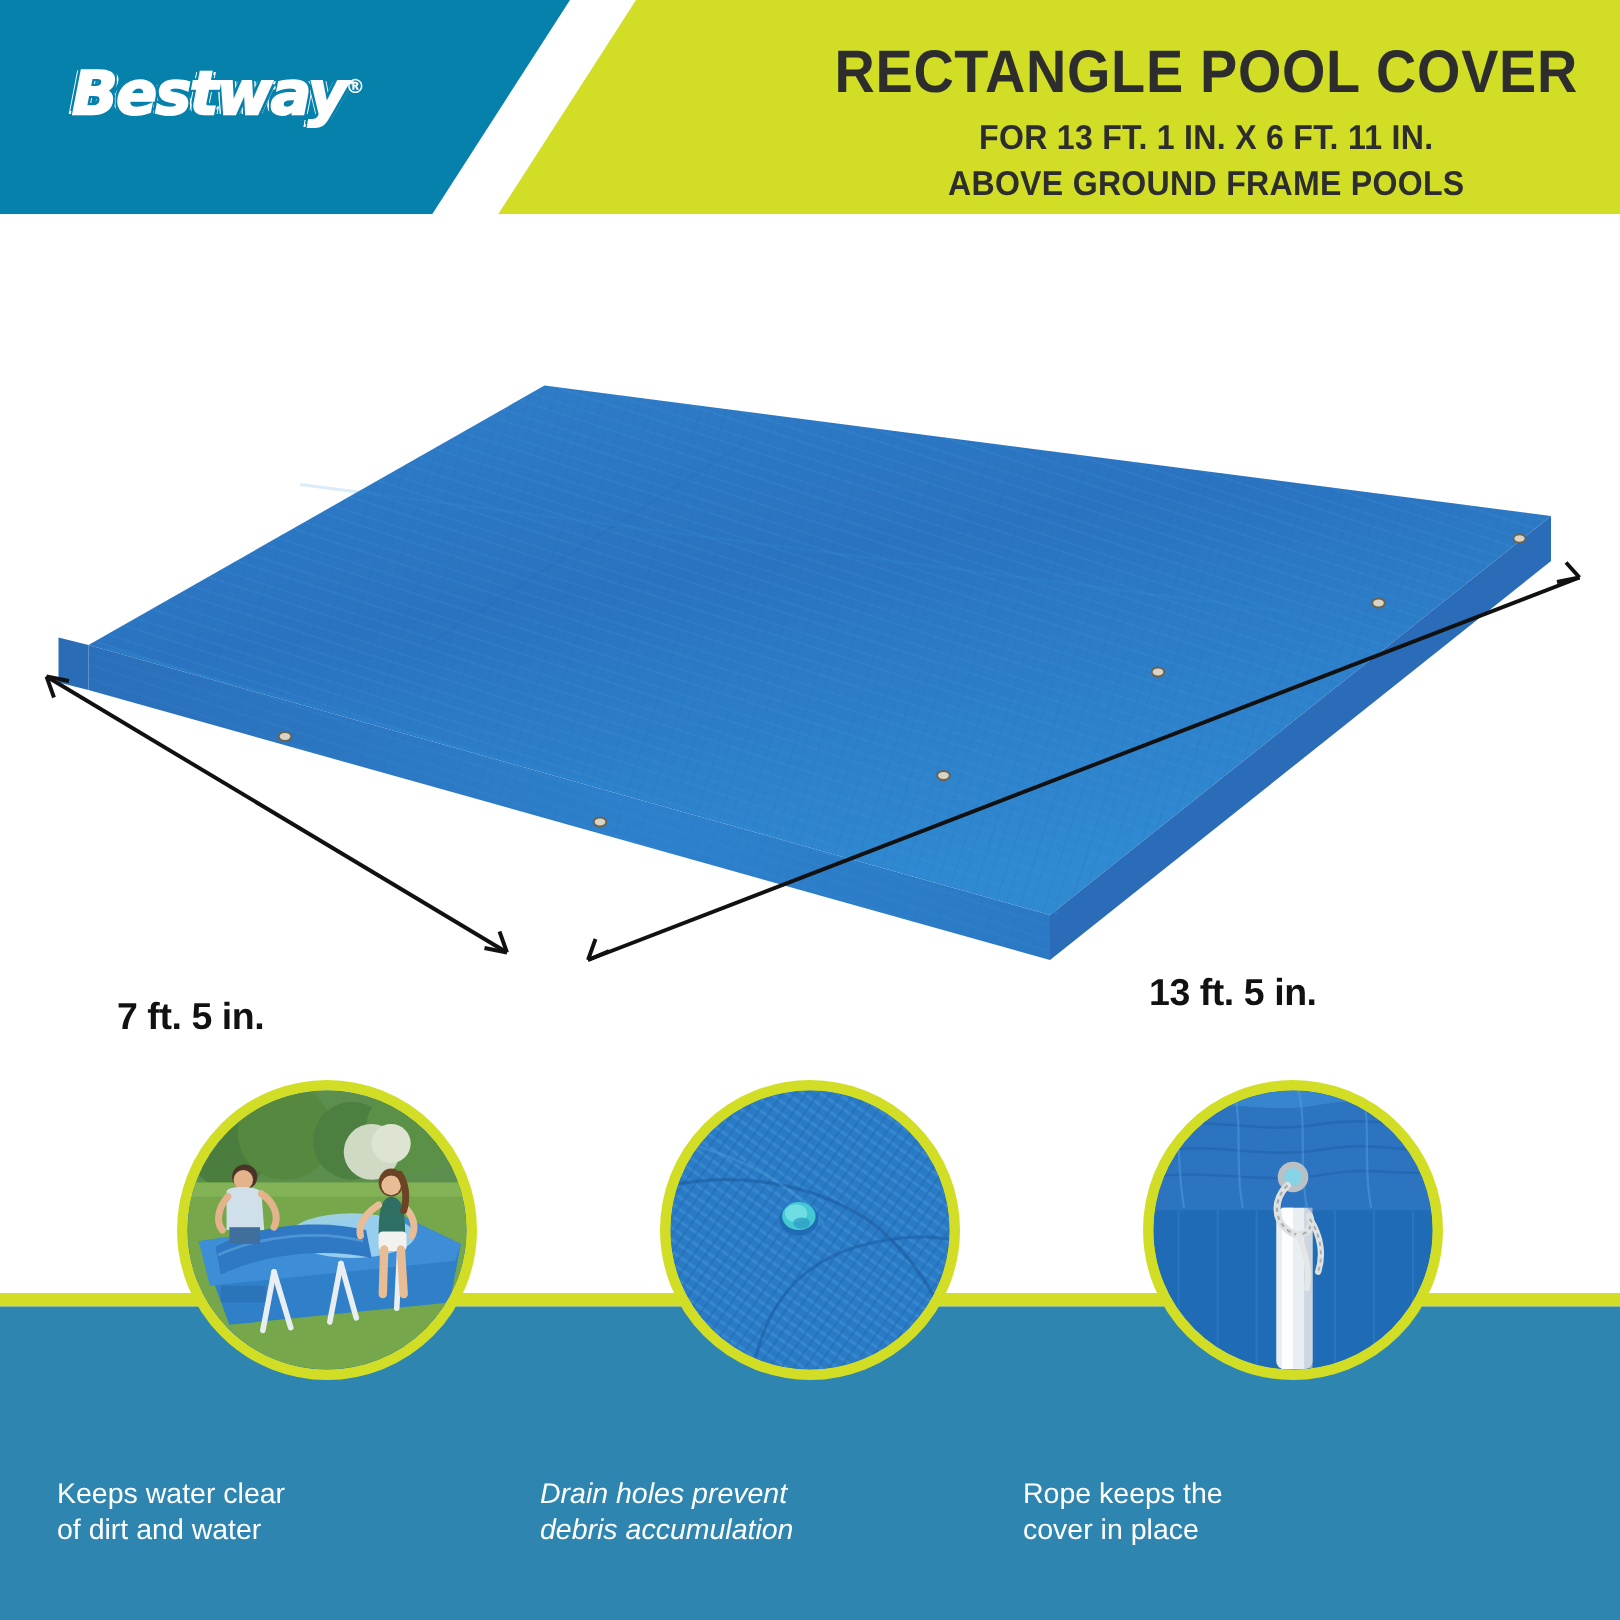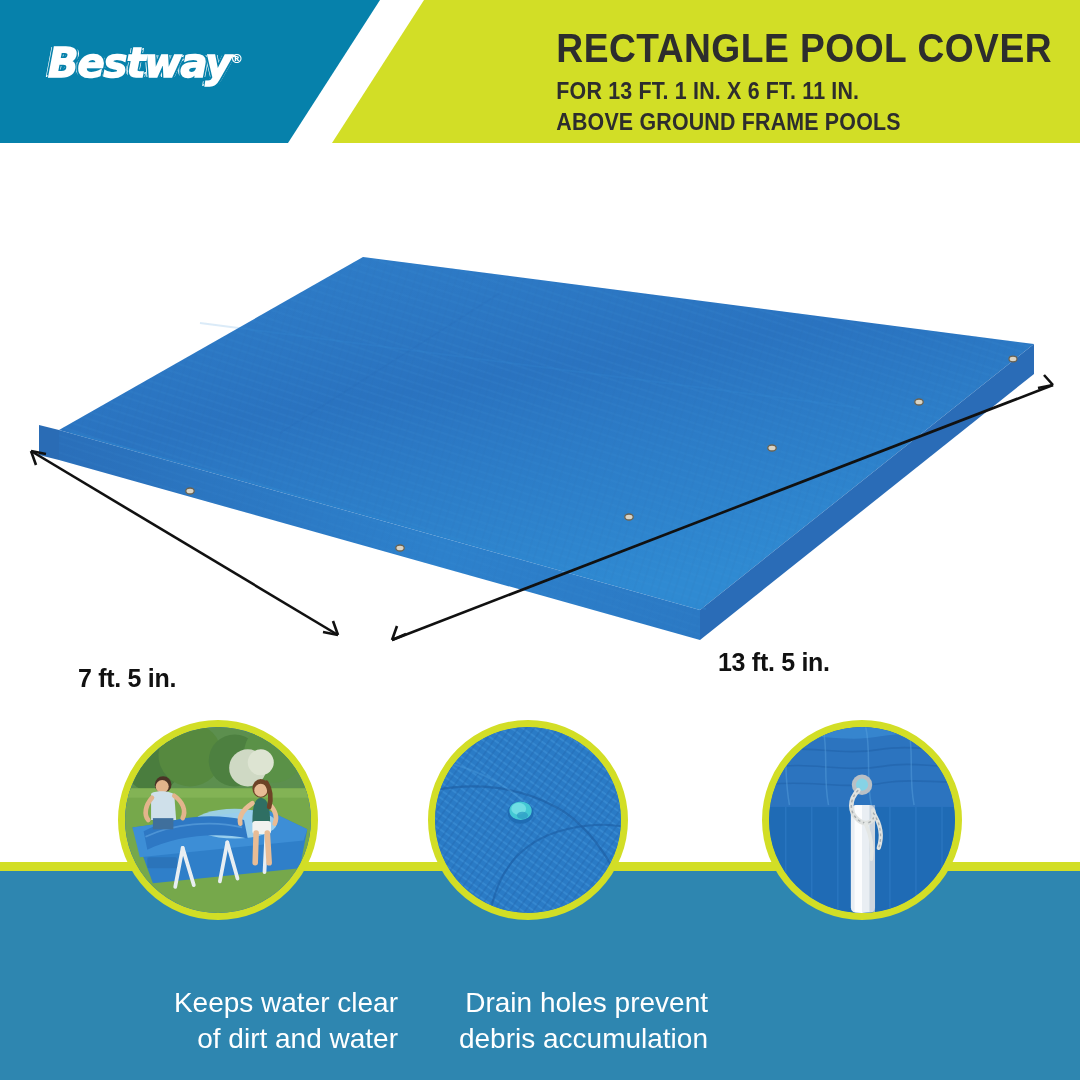--- a/index.html
+++ b/index.html
@@ -31,21 +31,21 @@
     text-shadow:
       -2px -2px 0 #0681AB, 2px -2px 0 #0681AB,
       -2px 2px 0 #0681AB, 2px 2px 0 #0681AB,
       -3px 0 0 #ffffff, 3px 0 0 #ffffff;
     -webkit-text-stroke:1.5px #ffffff;
     font-family:"DejaVu Sans", sans-serif;
   }
   .logo .reg{font-size:13px;vertical-align:super;-webkit-text-stroke:0;text-shadow:none;}
   .hdr-text{
     position:absolute;right:28px;top:28px;
-    text-align:left;color:#2D2D2D;
+    text-align:center;color:#2D2D2D;
   }
   .hdr-title{
     font-size:40px;font-weight:bold;line-height:1.0;
     letter-spacing:0.5px;
     font-family:"Liberation Sans", sans-serif;
     transform:scaleX(0.93);transform-origin:right center;
     white-space:nowrap;
   }
   .hdr-sub{
     font-size:23px;font-weight:bold;line-height:1.28;
@@ -58,44 +58,44 @@
   .hero{position:absolute;left:0;top:143px;width:1080px;height:577px;background:#fff;}
   .cover-svg{position:absolute;left:0;top:0;width:1080px;height:577px;}
 
   .dim-label{
     position:absolute;
     font-size:25px;font-weight:bold;color:#111;
     font-family:"Liberation Sans", sans-serif;
     letter-spacing:-0.3px;white-space:nowrap;
   }
   .dim-left{left:78px;top:521px;}
-  .dim-right{left:718px;top:505px;}
+  .dim-right{left:766px;top:505px;}
 
   
   .lime-rule{position:absolute;left:0;top:862px;width:1080px;height:9px;background:#D2DE26;}
   .bottom-panel{position:absolute;left:0;top:871px;width:1080px;height:209px;background:#2E86B0;}
 
   .feature{position:absolute;top:720px;width:360px;height:360px;}
   .feature.f1{left:38px;}
-  .feature.f2{left:348px;}
+  .feature.f2{left:360px;font-style:italic;}
   .feature.f3{left:682px;}
 
   .circle{
     position:absolute;left:80px;top:0px;
     width:200px;height:200px;border-radius:50%;
     border:7px solid #D2DE26;
     overflow:hidden;background:#2B73BF;
     box-sizing:border-box;
     z-index:5;
   }
   .circle svg{display:block;width:100%;height:100%;}
   .caption{
     position:absolute;left:0;top:265px;width:360px;
-    text-align:right;color:#ffffff;
-    font-size:28px;line-height:1.28;
+    text-align:left;color:#ffffff;
+    font-size:19px;line-height:1.28;
     font-family:"Liberation Sans", sans-serif;
     z-index:6;
   }
   .caption span{display:block;}
 </style>
 </head>
 <body>
 
 <div id="page">
 
@@ -316,15 +316,19 @@
           <circle cx="100" cy="62" r="6.5" fill="#86d3e6"></circle>
 
           <path d="M96,68 C86,78 86,92 96,100 C106,108 116,100 112,90" stroke="#dfe2e0" stroke-width="5" fill="none" stroke-linecap="round"></path>
           <path d="M96,68 C86,78 86,92 96,100 C106,108 116,100 112,90" stroke="#a9aeb0" stroke-width="1.6" fill="none" stroke-dasharray="3 3"></path>
           <path d="M112,92 C120,104 122,118 118,130" stroke="#dfe2e0" stroke-width="4.5" fill="none" stroke-linecap="round"></path>
           <path d="M112,92 C120,104 122,118 118,130" stroke="#a9aeb0" stroke-width="1.4" fill="none" stroke-dasharray="3 3"></path>
           <path d="M104,104 C110,118 112,130 110,142" stroke="#e4e7e5" stroke-width="4" fill="none" stroke-linecap="round"></path>
         </g>
       </svg>
     </div>
+    <div class="caption">
+      <span>Rope keeps the</span>
+      <span>cover in place</span>
+    </div>
   </div>
 
 </div>
 
 </body></html>

